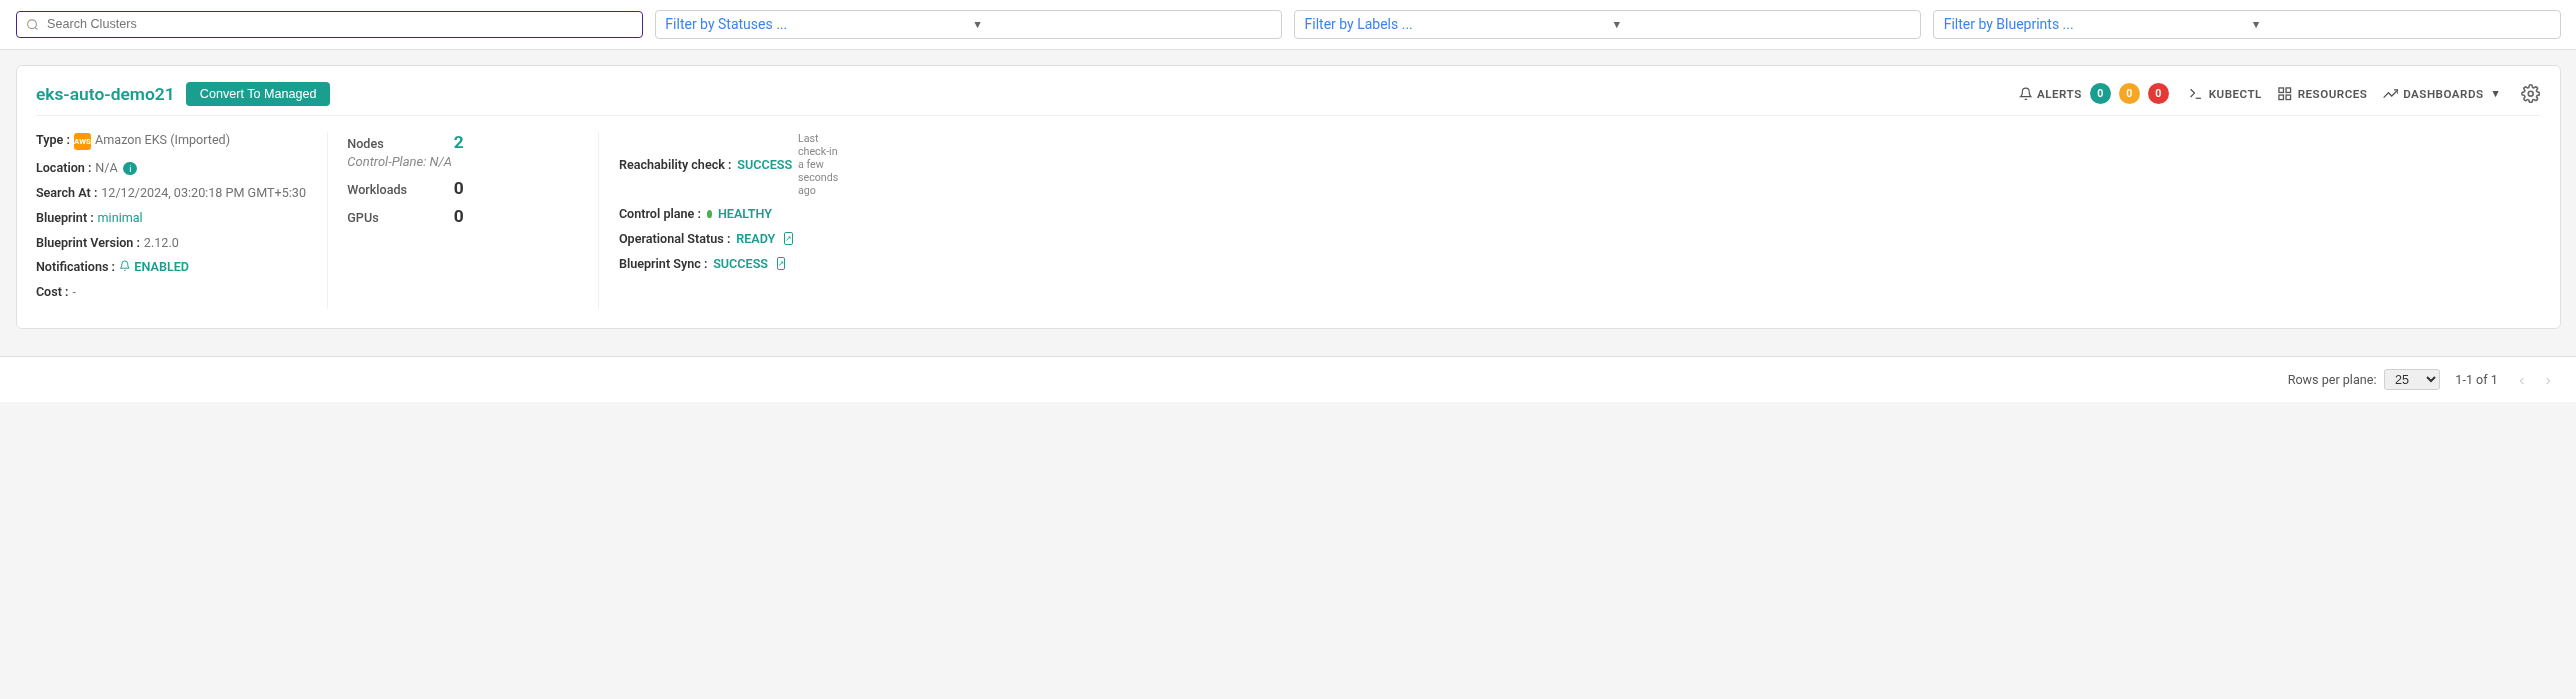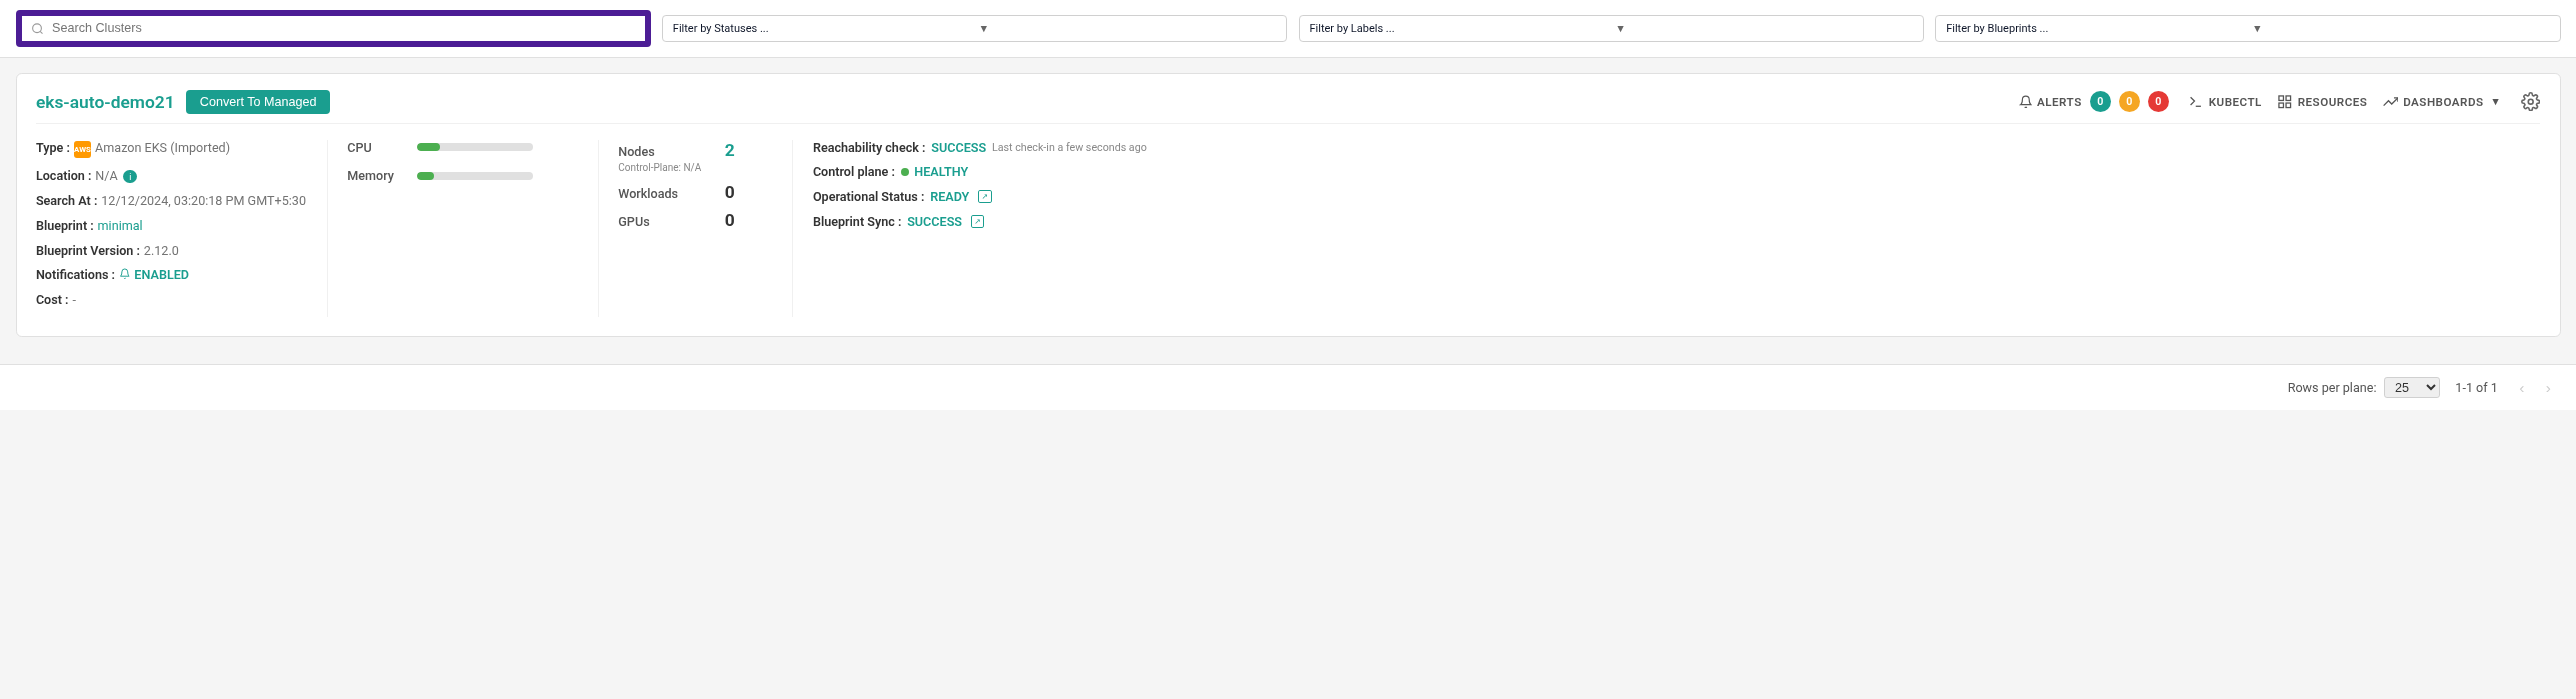--- a/index.html
+++ b/index.html
@@ -15,21 +15,21 @@
       align-items: center;
       background: #fff;
       border-bottom: 1px solid #e0e0e0;
       padding: 9.7px 15.5px;
       gap: 11.6px;
     }
 
     .search-box {
       display: flex;
       align-items: center;
-      border: 6px solid #4c1d95;
+      border: 1px solid #4c1d95;
       border-radius: 3.9px;
       padding: 5.8px 9.7px;
       flex: 1;
       gap: 7.8px;
       background: #fff;
     }
 
     .search-box input {
       border: none;
       outline: none;
@@ -46,22 +46,22 @@
       border-radius: 3.9px;
       padding: 5.8px 9.7px;
       flex: 1;
       gap: 7.8px;
       background: #fff;
       cursor: pointer;
     }
 
     .filter-box span {
       flex: 1;
-      color: #0f172a;
-      font-size: 11px;
+      color: #3b82f6;
+      font-size: 14px;
     }
 
     .filter-box .chevron {
       color: #666;
       font-size: 10.7px;
     }
 
     .main-content {
       padding: 15.5px;
     }
@@ -282,22 +282,23 @@
       font-size: 17.4px;
       font-weight: 700;
       color: #1a9e8f;
     }
 
     .metric-value.zero {
       color: #333;
     }
 
     .control-plane-text {
-      font-size: 10px;
+      font-size: 13px;
       color: #888;
+      font-style: italic;
       margin-top: -5.8px;
       margin-bottom: 9.7px;
     }
 
     .status-section {
       padding: 0 20px;
       border-left: 1px solid #f0f0f0;
     }
 
     .status-row {
@@ -517,34 +518,20 @@
               <path d="M13.73 21a2 2 0 0 1-3.46 0"></path>
           </svg>
           <span class="info-value enabled-text">ENABLED</span>
         </div>
         <div class="info-row">
           <span class="info-label">Cost :</span>
           <span class="info-value">-</span>
         </div>
       </div>
 
-      <div class="resource-section">
-        <div class="resource-row">
-          <span class="resource-label">CPU</span>
-          <div class="progress-bar">
-            <div class="progress-fill" style="width: 20%;"></div>
-          </div>
-        </div>
-        <div class="resource-row">
-          <span class="resource-label">Memory</span>
-          <div class="progress-bar">
-            <div class="progress-fill" style="width: 15%;"></div>
-          </div>
-        </div>
-      </div>
 
       <div class="nodes-section">
         <div class="metric-row">
           <span class="metric-name">Nodes</span>
           <span class="metric-value">2</span>
         </div>
         <div class="control-plane-text">Control-Plane: N/A</div>
         <div class="metric-row">
           <span class="metric-name">Workloads</span>
           <span class="metric-value zero">0</span>

